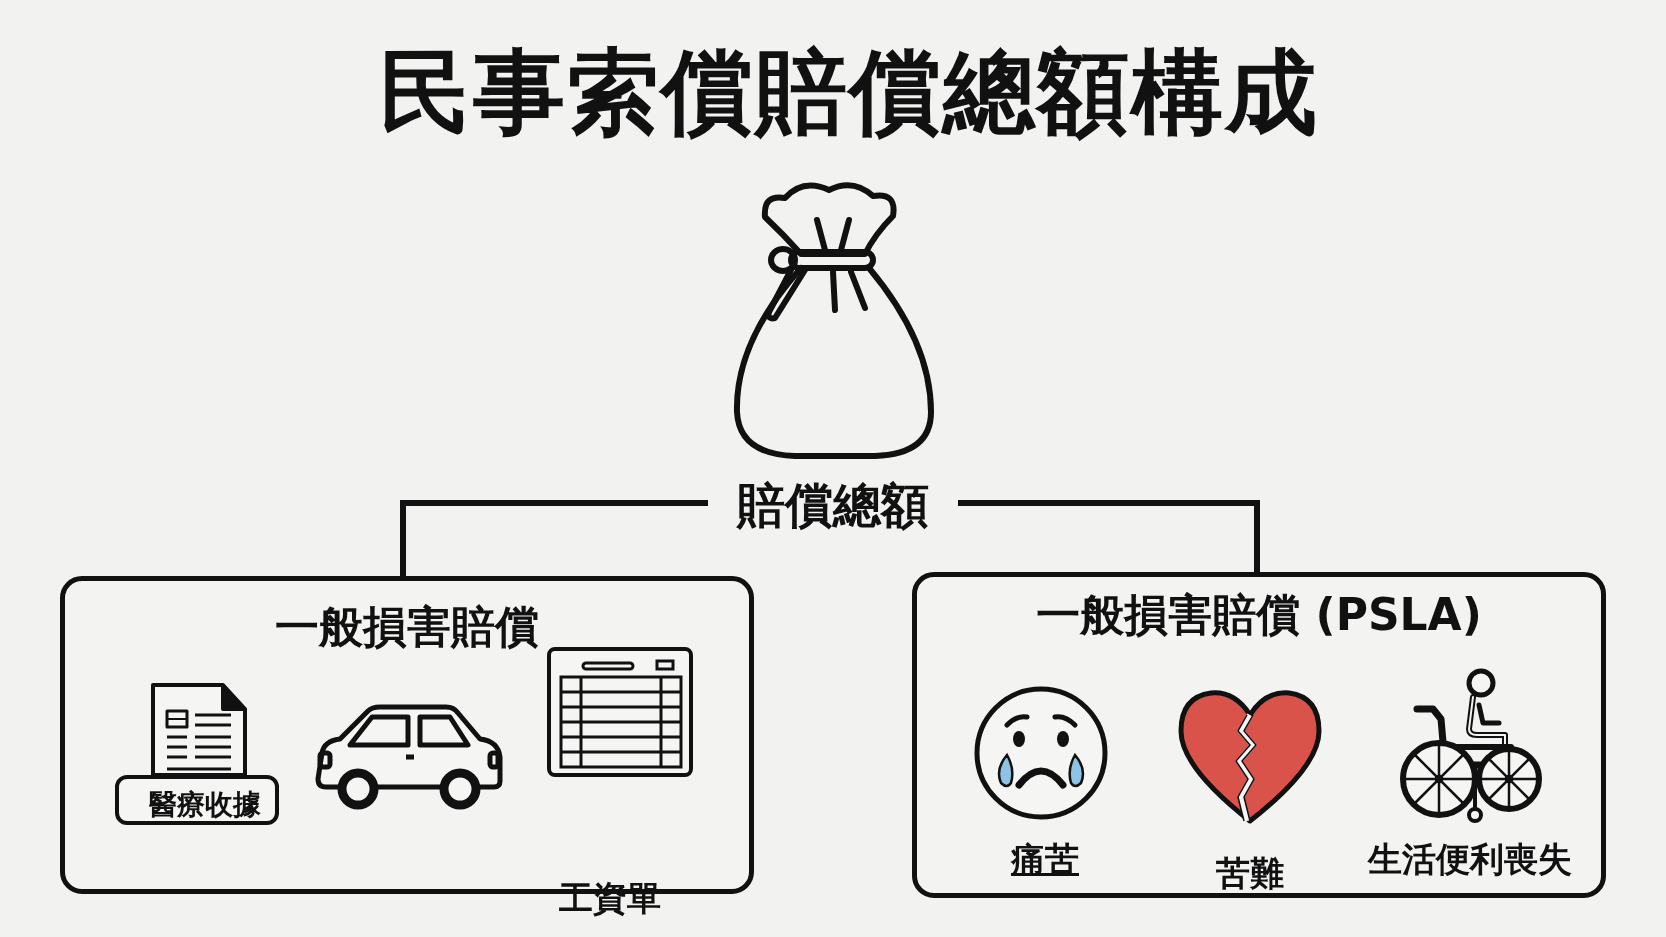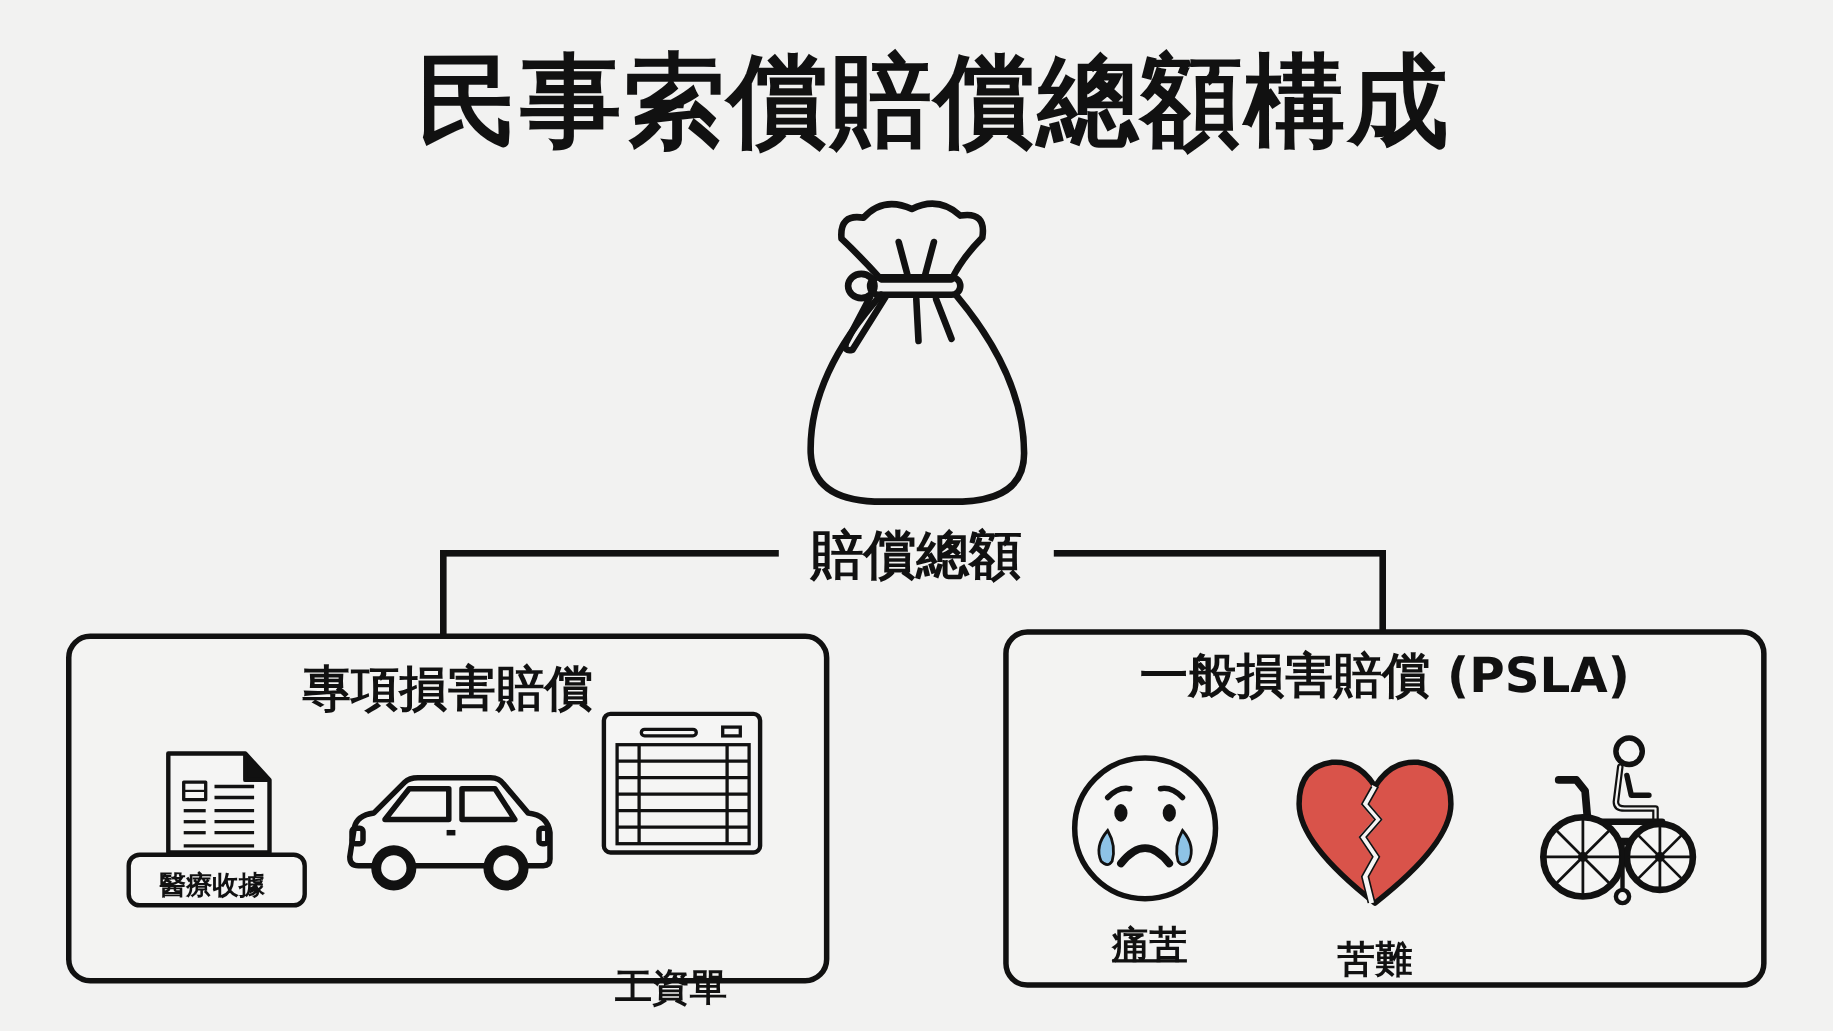--- a/index.html
+++ b/index.html
@@ -55,41 +55,41 @@
 </svg>
 
 <div class="abs total-label">賠償總額</div>
 
 <div class="abs line" style="left:400px;top:500px;width:308px;height:6px"></div>
 <div class="abs line" style="left:400px;top:500px;width:6px;height:80px"></div>
 <div class="abs line" style="left:958px;top:500px;width:302px;height:6px"></div>
 <div class="abs line" style="left:1254px;top:500px;width:6px;height:76px"></div>
 
 <div class="abs box" style="left:60px;top:576px;width:694px;height:318px;">
-  <div class="abs box-title" style="left:0;width:684px;top:20px;">專項損害賠償</div>
+  <div class="abs box-title" style="left:0;width:684px;top:20px;">一般損害賠償</div>
 
   <svg class="abs" style="left:48px;top:98px" width="170" height="150" viewBox="0 0 170 150">
     <g fill="none" stroke="#111" stroke-width="4" stroke-linejoin="round">
       <path d="M40 6 L110 6 L132 30 L132 96 L40 96 Z" fill="#f5f5f4"></path>
       <path d="M110 6 L110 30 L132 30" fill="#111"></path>
       <rect x="54" y="32" width="20" height="16" stroke-width="3"></rect>
       <line x1="54" y1="40" x2="74" y2="40" stroke-width="2"></line>
       <line x1="82" y1="36" x2="118" y2="36" stroke-width="3"></line>
       <line x1="82" y1="46" x2="118" y2="46" stroke-width="3"></line>
       <line x1="54" y1="58" x2="74" y2="58" stroke-width="3"></line>
         <line x1="82" y1="58" x2="118" y2="58" stroke-width="3"></line>
       <line x1="54" y1="68" x2="74" y2="68" stroke-width="3"></line>
         <line x1="82" y1="68" x2="118" y2="68" stroke-width="3"></line>
       <line x1="54" y1="78" x2="74" y2="78" stroke-width="3"></line>
         <line x1="82" y1="78" x2="118" y2="78" stroke-width="3"></line>
       <line x1="54" y1="90" x2="118" y2="90" stroke-width="3"></line>
       <rect x="4" y="98" width="160" height="46" rx="10" fill="#f5f5f4"></rect>
     </g>
   </svg>
-  <div class="abs item-label" style="left:48px;width:160px;top:204px;font-size:24px;">醫療收據</div>
+  <div class="abs item-label" style="left:60px;width:160px;top:204px;font-size:28px;">醫療收據</div>
 
   <svg class="abs" style="left:245px;top:120px" width="200" height="110" viewBox="0 0 200 110">
     <g fill="none" stroke="#111" stroke-width="5" stroke-linejoin="round">
       <path d="M12 52 Q14 40 30 38 L58 10 Q62 6 70 6 L136 6 Q144 6 148 12 L170 38 Q188 40 190 56 L190 80 Q190 86 184 86 L16 86 Q8 86 8 78 Z" fill="#f5f5f4"></path>
       <path d="M40 44 L62 16 L98 16 L98 44 Z"></path>
       <path d="M110 16 L140 16 L158 44 L110 44 Z"></path>
       <line x1="96" y1="56" x2="104" y2="56" stroke-width="5"></line>
       <rect x="10" y="52" width="10" height="14" rx="3"></rect>
       <rect x="180" y="52" width="8" height="14" rx="3"></rect>
       <circle cx="48" cy="88" r="16" fill="#f5f5f4" stroke-width="9"></circle>
@@ -157,13 +157,14 @@
           <line x1="86" y1="110" x2="142" y2="110"></line>
         <line x1="94" y1="90" x2="134" y2="130"></line>
           <line x1="134" y1="90" x2="94" y2="130"></line>
       </g>
       <circle cx="44" cy="110" r="4" fill="#111"></circle>
       <circle cx="114" cy="110" r="4" fill="#111"></circle>
       <circle cx="80" cy="146" r="6" stroke-width="4" fill="#f5f5f4"></circle>
       <line x1="80" y1="96" x2="80" y2="140" stroke-width="4"></line>
     </g>
   </svg>
+  <div class="abs item-label" style="left:438px;width:230px;top:262px;">生活便利喪失</div>
 </div>
 
 </body></html>

